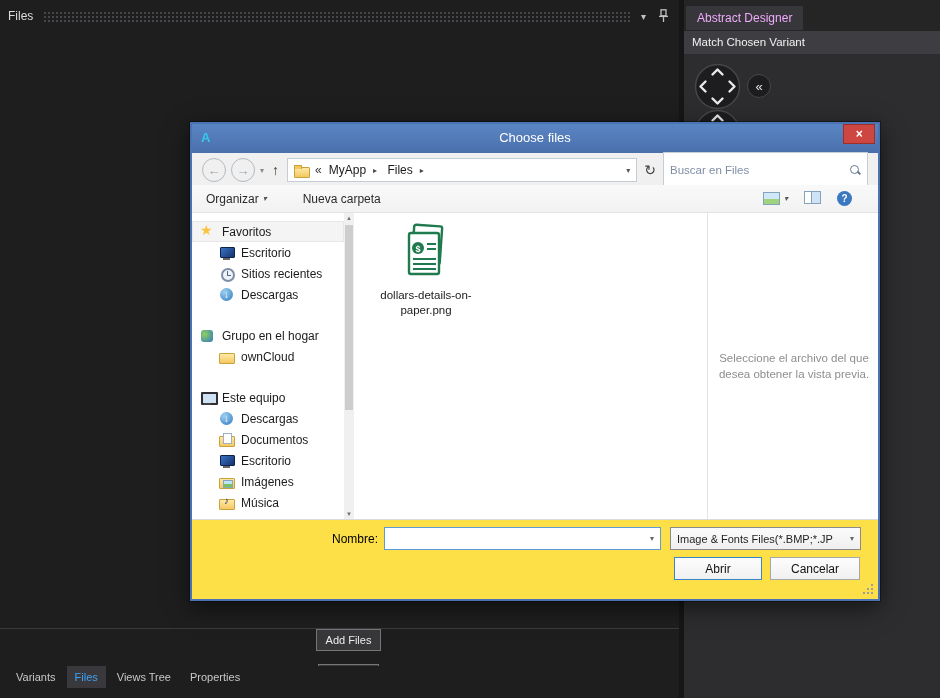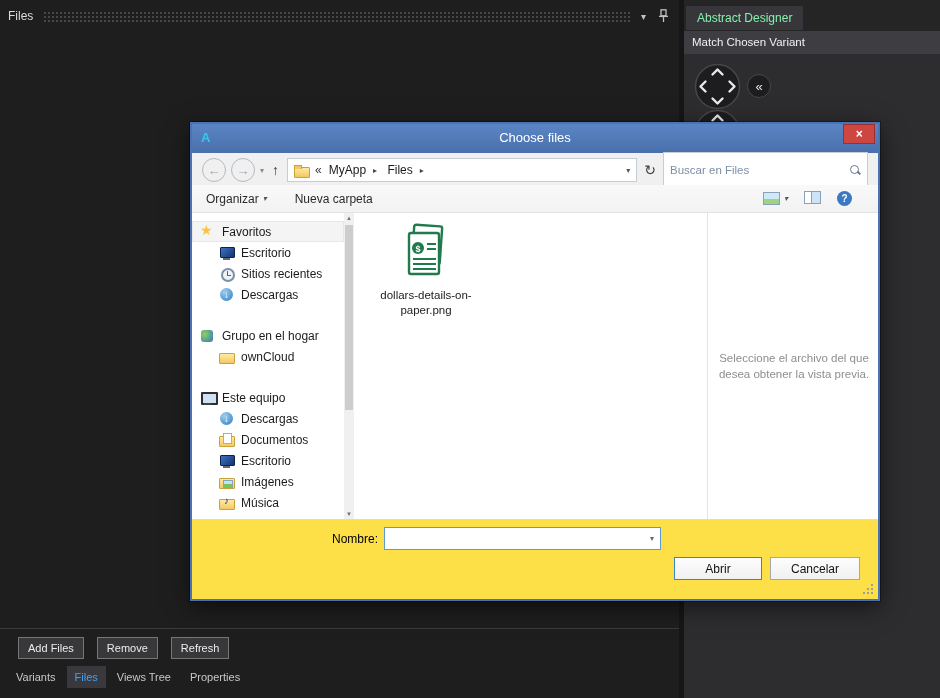--- a/index.html
+++ b/index.html
@@ -10,33 +10,33 @@
   .left-panel { position:absolute; left:0; top:0; width:679px; height:698px; background:#1e1e1e; }
   .lp-titlebar { position:absolute; left:0; top:5px; height:22px; width:100%; display:flex; align-items:center; }
   .lp-title { color:#dcdcdc; font-size:12px; margin-left:8px; white-space:nowrap; }
   .lp-dots { flex:1; height:12px; margin:2px 10px 0 10px;
              background-image:radial-gradient(circle, #46464b 1px, transparent 1.3px);
              background-size:4px 4px; }
   .lp-caret { color:#c2c2c2; font-size:10px; margin-right:12px; }
   .lp-caret::before { content:"▾"; }
   .lp-pin { margin-right:10px; display:flex; }
   .lp-bottom { position:absolute; left:0; top:628px; width:100%; height:38px;
-               border-top:1px solid #3a3a3c; display:flex; align-items:center; gap:13px; padding-left:18px; }
+               border-top:1px solid #3a3a3c; display:flex; align-items:center; gap:13px; padding-left:18px;flex-direction:column; }
   .lp-btn { background:#38383a; border:1px solid #767678; color:#ececec; font-size:11px;
             padding:4px 9px; font-family:inherit; cursor:pointer; }
   .lp-tabs { position:absolute; left:0; bottom:0; height:32px; width:100%;
              display:flex; align-items:flex-start; gap:3px; padding-left:8px; background:#1e1e1e; }
   .lp-tab { font-size:11px; color:#c8c8c8; padding:5px 8px; }
   .lp-tab.active { background:#39393d; color:#3fa3f5; }
 
   
   .right-panel { position:absolute; left:684px; top:0; width:256px; height:698px; background:#252526; }
   .rp-tabstrip { position:absolute; left:0; top:6px; height:25px; width:100%; }
   .rp-tab { display:inline-block; margin-left:2px; padding:5px 11px; background:#37373b;
-            color:#86efac; font-size:12px; }
+            color:#f0abfc; font-size:12px; }
   .rp-header { position:absolute; left:0; top:31px; height:23px; width:100%; background:#3e3e42;
                color:#f1f1f1; font-size:11.5px; line-height:23px; padding-left:8px; }
   .rp-canvas { position:absolute; left:0; top:54px; right:0; bottom:0; background:#2d2d30; }
   .dpad { position:absolute; left:10px; top:9px; }
   .dpad2 { position:absolute; left:10px; top:55px; }
   .rp-collapse { position:absolute; left:63px; top:20px; width:24px; height:24px; border-radius:50%;
                  background:#1d1d1f; border:1.5px solid #47474b; color:#e5e5e5; font-size:13px;
                  display:flex; align-items:center; justify-content:center; line-height:1; }
 
   
@@ -90,21 +90,21 @@
   .search-icon::after { content:""; position:absolute; left:8px; top:8px; width:4px; height:1.6px;
                         background:#64798f; transform:rotate(45deg); }
 
   
   .dlg-toolbar { position:absolute; left:0; top:61px; width:100%; height:28px;
                  background:linear-gradient(#f9f9f9,#f2f2f3); border-bottom:1px solid #e3e3e3;
                  display:flex; align-items:center; padding:0 14px; font-size:12px; color:#2b2b2b;text-align:center; }
   .caret { font-size:8px; color:#555; margin-left:4px; }
   .caret::before { content:"▾"; }
   .tb-organize { display:flex; align-items:center; }
-  .tb-newfolder { margin-left:28px; }
+  .tb-newfolder { margin-left:36px; }
   .tb-right { margin-left:auto; display:flex; align-items:center; gap:16px; margin-right:12px; }
   .tb-view { display:flex; align-items:center; }
   .thumb-icon { width:17px; height:13px; border:1px solid #86a1ba; display:inline-block;
                 background:linear-gradient(180deg,#cfe8fa 55%, #9fd37e 45%); }
   .pane-icon { width:17px; height:13px; border:1px solid #86a1ba; display:inline-block; background:#fff;
                position:relative; }
   .pane-icon::after { content:""; position:absolute; right:0; top:0; width:8px; height:100%;
                       background:#cfe3f6; border-left:1px solid #86a1ba; }
   .tb-help { width:15px; height:15px; border-radius:50%; background:#3a78c2; color:#fff;
              font-size:10px; font-weight:bold; display:flex; align-items:center; justify-content:center; }
@@ -392,19 +392,23 @@
       <div class="preview-sep"></div>
       <div class="preview-hint">Seleccione el archivo del que desea obtener la vista previa.</div>
     </div>
 
     <div class="dlg-footer">
       <label class="fname-label">Nombre:</label>
       <div class="fname-combo">
         <input class="fname-input" value="" style="">
         <span class="combo-caret"></span>
       </div>
+      <div class="ftype-combo">
+        <span class="ftype-text">Image &amp; Fonts Files(*.BMP;*.JP</span>
+        <span class="combo-caret"></span>
+      </div>
       <button class="btn btn-default">Abrir</button>
       <button class="btn btn-cancel">Cancelar</button>
       <div class="grip"></div>
     </div>
   </section>
 
 </div>
 
 </body></html>

